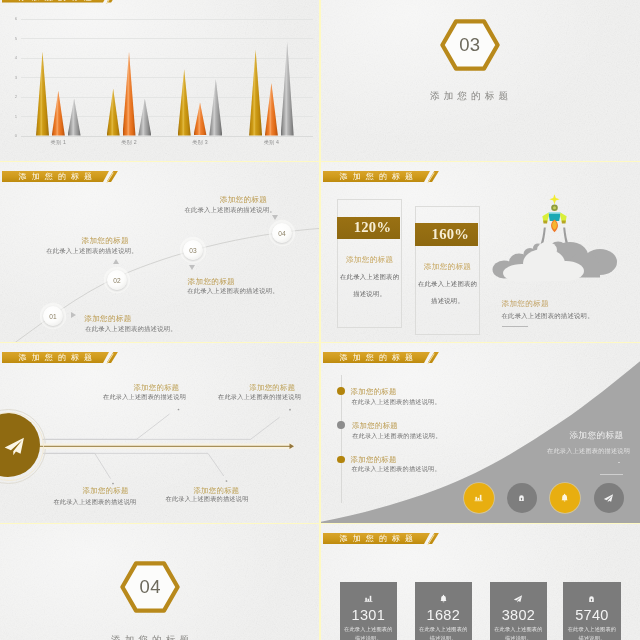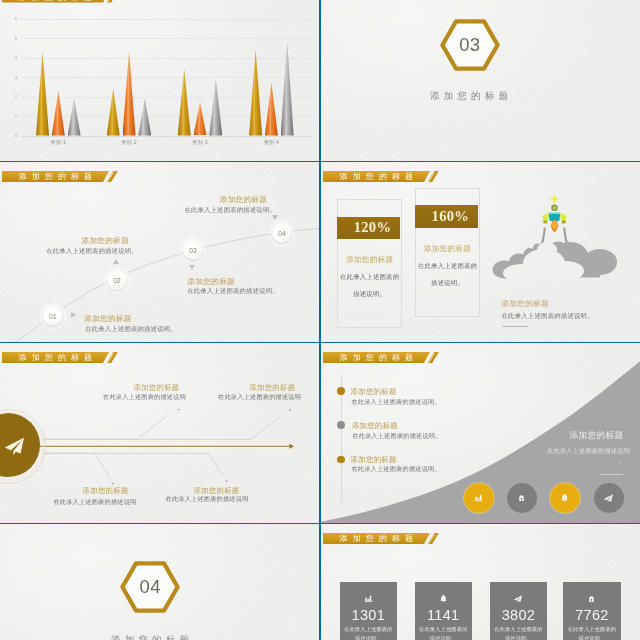--- a/index.html
+++ b/index.html
@@ -1,19 +1,19 @@
 <!DOCTYPE html>
 <html><head>
 <meta charset="utf-8">
 <title>Slide thumbnails</title>
 <style>
   html,body{margin:0;padding:0;}
   body{width:640px;height:640px;overflow:hidden;background:#d7d8db;
        font-family:"Liberation Sans",sans-serif;}
-  #page{position:relative;width:640px;height:640px;overflow:hidden;background:#0369a1;}
+  #page{position:relative;width:640px;height:640px;overflow:hidden;background:#fef9c3;}
   .slide{position:absolute;overflow:hidden;background:#f1f1f0;}
   .tex{position:absolute;inset:0;z-index:1;pointer-events:none;}
   .tex .nz{position:absolute;inset:0;opacity:.12;}
   .tex .vg{position:absolute;inset:0;
     background:radial-gradient(ellipse at 28% 18%, rgba(255,255,255,.5), rgba(255,255,255,0) 62%);}
 
   #s0{left:0;top:-19px;width:319px;height:180px;}
   #s1{left:321px;top:-19px;width:319px;height:180px;}
   #s2{left:0;top:162px;width:319px;height:180px;}
   #s3{left:321px;top:162px;width:319px;height:180px;}
@@ -355,21 +355,21 @@
       </g>
     </svg>
 
     <div class="pcard" style="left:16px;top:37.2px;width:63.3px;height:127.3px">
       <div class="pband" style="top:16.4px"></div>
       <div class="pval" style="top:16.4px">120%</div>
       <div class="ph" style="top:55.3px">添加您的标题</div>
       <div class="pb" style="top:69.2px;padding:0 1px;box-sizing:border-box"><span>在此录入上述图表的描述说明。</span></div>
     </div>
 
-    <div class="pcard" style="left:93.9px;top:26px;width:63.3px;height:127.3px">
+    <div class="pcard" style="left:93.9px;top:44px;width:63.3px;height:127.3px">
       <div class="pband" style="top:16.4px"></div>
       <div class="pval" style="top:16.4px">160%</div>
       <div class="ph" style="top:55.3px">添加您的标题</div>
       <div class="pb" style="top:69.2px;padding:0 1px;box-sizing:border-box"><span>在此录入上述图表的描述说明。</span></div>
     </div>
 
     <div class="cap-h" style="left:180.5px;top:136.5px">添加您的标题</div>
     <div class="cap-b" style="left:180.5px;top:150.2px">在此录入上述图表的描述说明。</div>
     <div class="cap-rule" style="left:180.5px;top:163.8px;width:26px"></div>
   </div>
@@ -529,38 +529,38 @@
       <div class="sval" style="top:25.5px">1301</div>
       <div class="sbody" style="top:43px">在此录入上述图表的描述说明。</div>
     </div>
     <div class="scard" style="left:93.7px;top:57.9px;width:57.2px;height:80px">
       <div class="sico" style="top:12px">
           <svg width="9" height="9" viewBox="0 0 11 11">
             <path d="M5.5 1.0 A.75 .75 0 0 1 6.25 1.75 L6.25 2.1 A3.0 3.0 0 0 1 8.4 5.0 L8.4 7.4 L9.1 8.6 L1.9 8.6 L2.6 7.4 L2.6 5.0 A3.0 3.0 0 0 1 4.75 2.1 L4.75 1.75 A.75 .75 0 0 1 5.5 1.0 Z" fill="#f4f4f4"></path>
             <path d="M4.4 9.1 L6.6 9.1 A1.1 1.1 0 0 1 4.4 9.1 Z" fill="#f4f4f4"></path>
           </svg>
         </div>
-      <div class="sval" style="top:25.5px">1141</div>
+      <div class="sval" style="top:25.5px">1682</div>
       <div class="sbody" style="top:43px">在此录入上述图表的描述说明。</div>
     </div>
     <div class="scard" style="left:168.8px;top:57.9px;width:57.2px;height:80px">
       <div class="sico" style="top:12px">
           <svg width="10" height="9" viewBox="0 0 12 11">
             <path d="M11.0 1.5 L0.9 6.6 L3.9 7.9 L10.0 3.0 L5.2 8.4 L5.2 10.3 L6.6 8.6 L8.9 9.7 Z" fill="#f4f4f4"></path>
           </svg>
         </div>
       <div class="sval" style="top:25.5px">3802</div>
       <div class="sbody" style="top:43px">在此录入上述图表的描述说明。</div>
     </div>
     <div class="scard" style="left:242.4px;top:57.9px;width:57.2px;height:80px">
       <div class="sico" style="top:12px">
           <svg width="9" height="9" viewBox="0 0 11 11">
             <path d="M2.7 9.8 L2.7 5.6 A2.8 2.8 0 0 1 8.3 5.6 L8.3 9.8 Z" fill="#f4f4f4"></path>
             <circle cx="5.5" cy="6.9" r=".95" fill="#7b7b7b"></circle>
             <path d="M5.0 7.1 L6.0 7.1 L6.2 8.8 L4.8 8.8 Z" fill="#7b7b7b"></path>
           </svg>
         </div>
-      <div class="sval" style="top:25.5px">7762</div>
+      <div class="sval" style="top:25.5px">5740</div>
       <div class="sbody" style="top:43px">在此录入上述图表的描述说明。</div>
     </div>
   </div>
 
 </div>
 
 </body></html>

